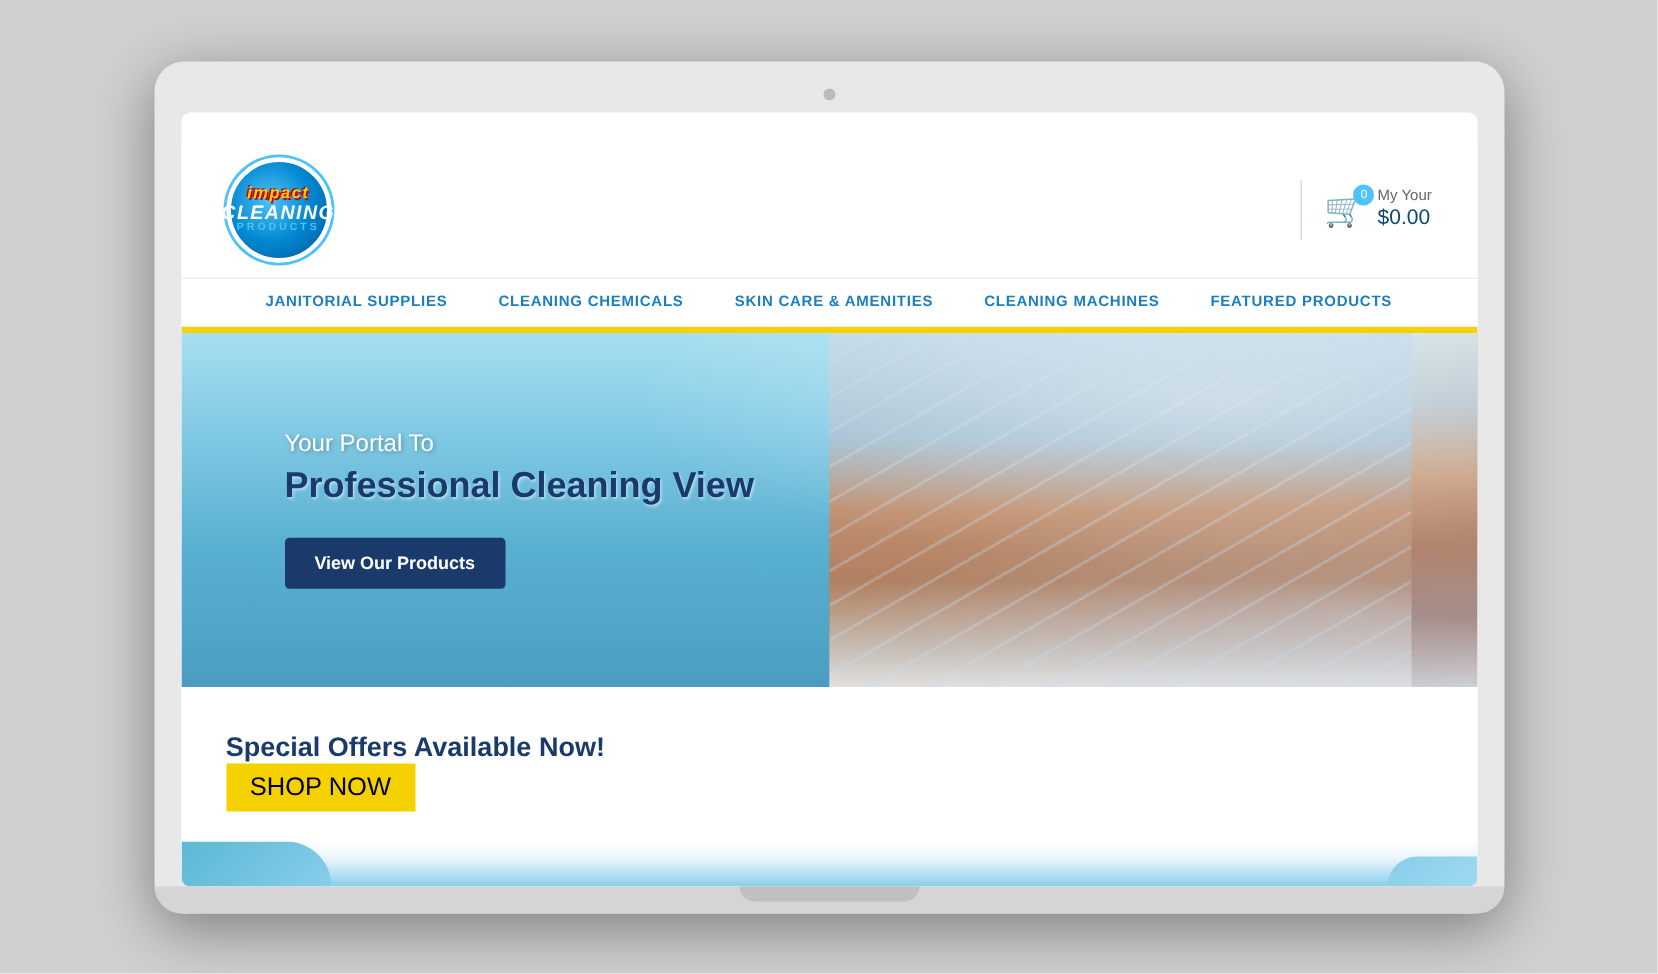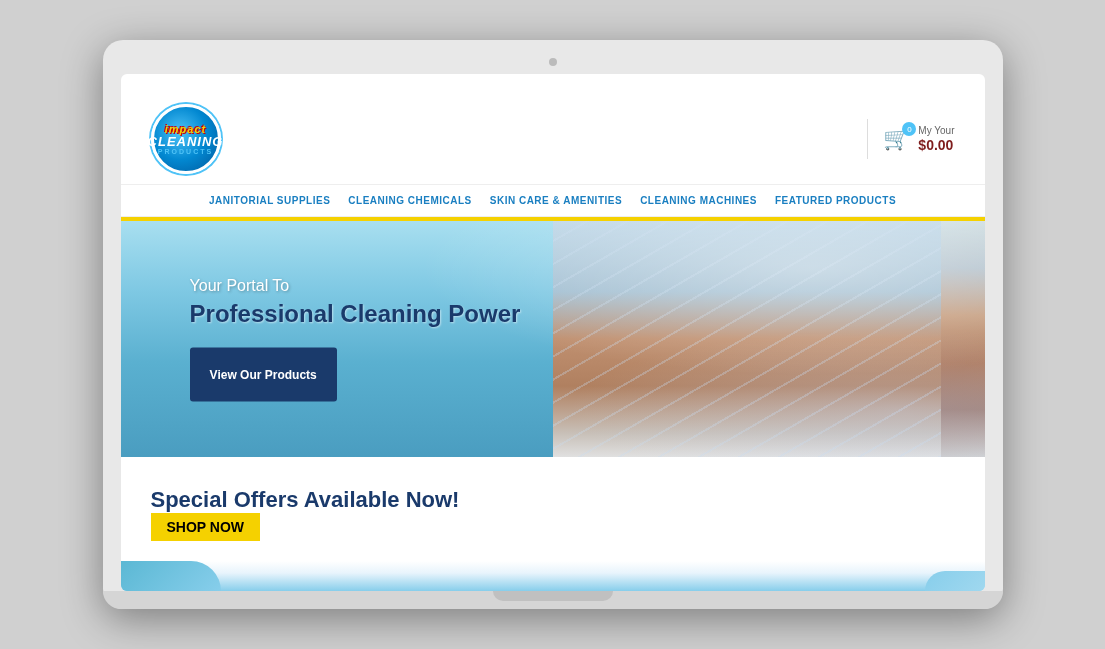--- a/index.html
+++ b/index.html
@@ -171,28 +171,28 @@
     }
 
     .cart-label {
       font-size: 10px;
       color: #666;
       display: block;
     }
 
     .cart-amount {
       font-size: 14px;
-      font-weight: bold;
-      color: #7f1d1d;
+      font-weight: normal;
+      color: #0c4a6e;
     }
 
     .site-nav {
       display: flex;
       justify-content: center;
-      gap: 18px;
+      gap: 34px;
       padding: 10px 30px;
       background: #fff;
       border-bottom: 1px solid #eee;
     }
 
     .nav-item {
       font-size: 10px;
       font-weight: bold;
       color: #1a7fc1;
       text-transform: uppercase;
@@ -275,45 +275,45 @@
       font-size: 24px;
       font-weight: 900;
       margin-bottom: 20px;
       text-shadow: 1px 1px 2px rgba(255,255,255,0.5);
     }
 
     .hero-btn {
       background: #1a3a6b;
       color: #fff;
       border: none;
-      padding: 20px 20px;
+      padding: 10px 20px;
       font-size: 12px;
       font-weight: bold;
       border-radius: 3px;
       cursor: pointer;
     }
 
     .promo-section {
       padding: 30px 30px 20px;
       background: #fff;
     }
 
     .promo-title {
-      font-size: 22px;
+      font-size: 18px;
       font-weight: 900;
       color: #1a3a6b;
     }
 
     .shop-now-btn {
       background: #f5d100;
       color: #000;
       border: none;
       padding: 6px 16px;
-      font-size: 14px;
-      font-weight: bold;
+      font-size: 17px;
+      font-weight: normal;
       cursor: pointer;
       text-transform: uppercase;
     }
 
     .bottom-preview {
       height: 30px;
       background: linear-gradient(180deg, #fff 0%, #e8f4fc 40%, #87ceeb 100%);
       position: relative;
       overflow: hidden;
     }
@@ -379,21 +379,21 @@
       <span class="nav-item">FEATURED PRODUCTS</span>
     </div>
 
     <div class="hero-banner">
       <div class="hero-bg-left"></div>
       <div class="hero-bg-right"></div>
       <div class="squeegee-visual"></div>
       <div class="bubble-overlay"></div>
       <div class="hero-content">
         <div class="hero-subtitle">Your Portal To</div>
-        <div class="hero-title">Professional Cleaning Power</div>
+        <div class="hero-title">Professional Cleaning View</div>
         <button class="hero-btn">View Our Products</button>
       </div>
     </div>
 
     <div class="promo-section">
       <div class="promo-title">Special Offers Available Now!</div>
       <button class="shop-now-btn">SHOP NOW</button>
     </div>
 
     <div class="bottom-preview">

